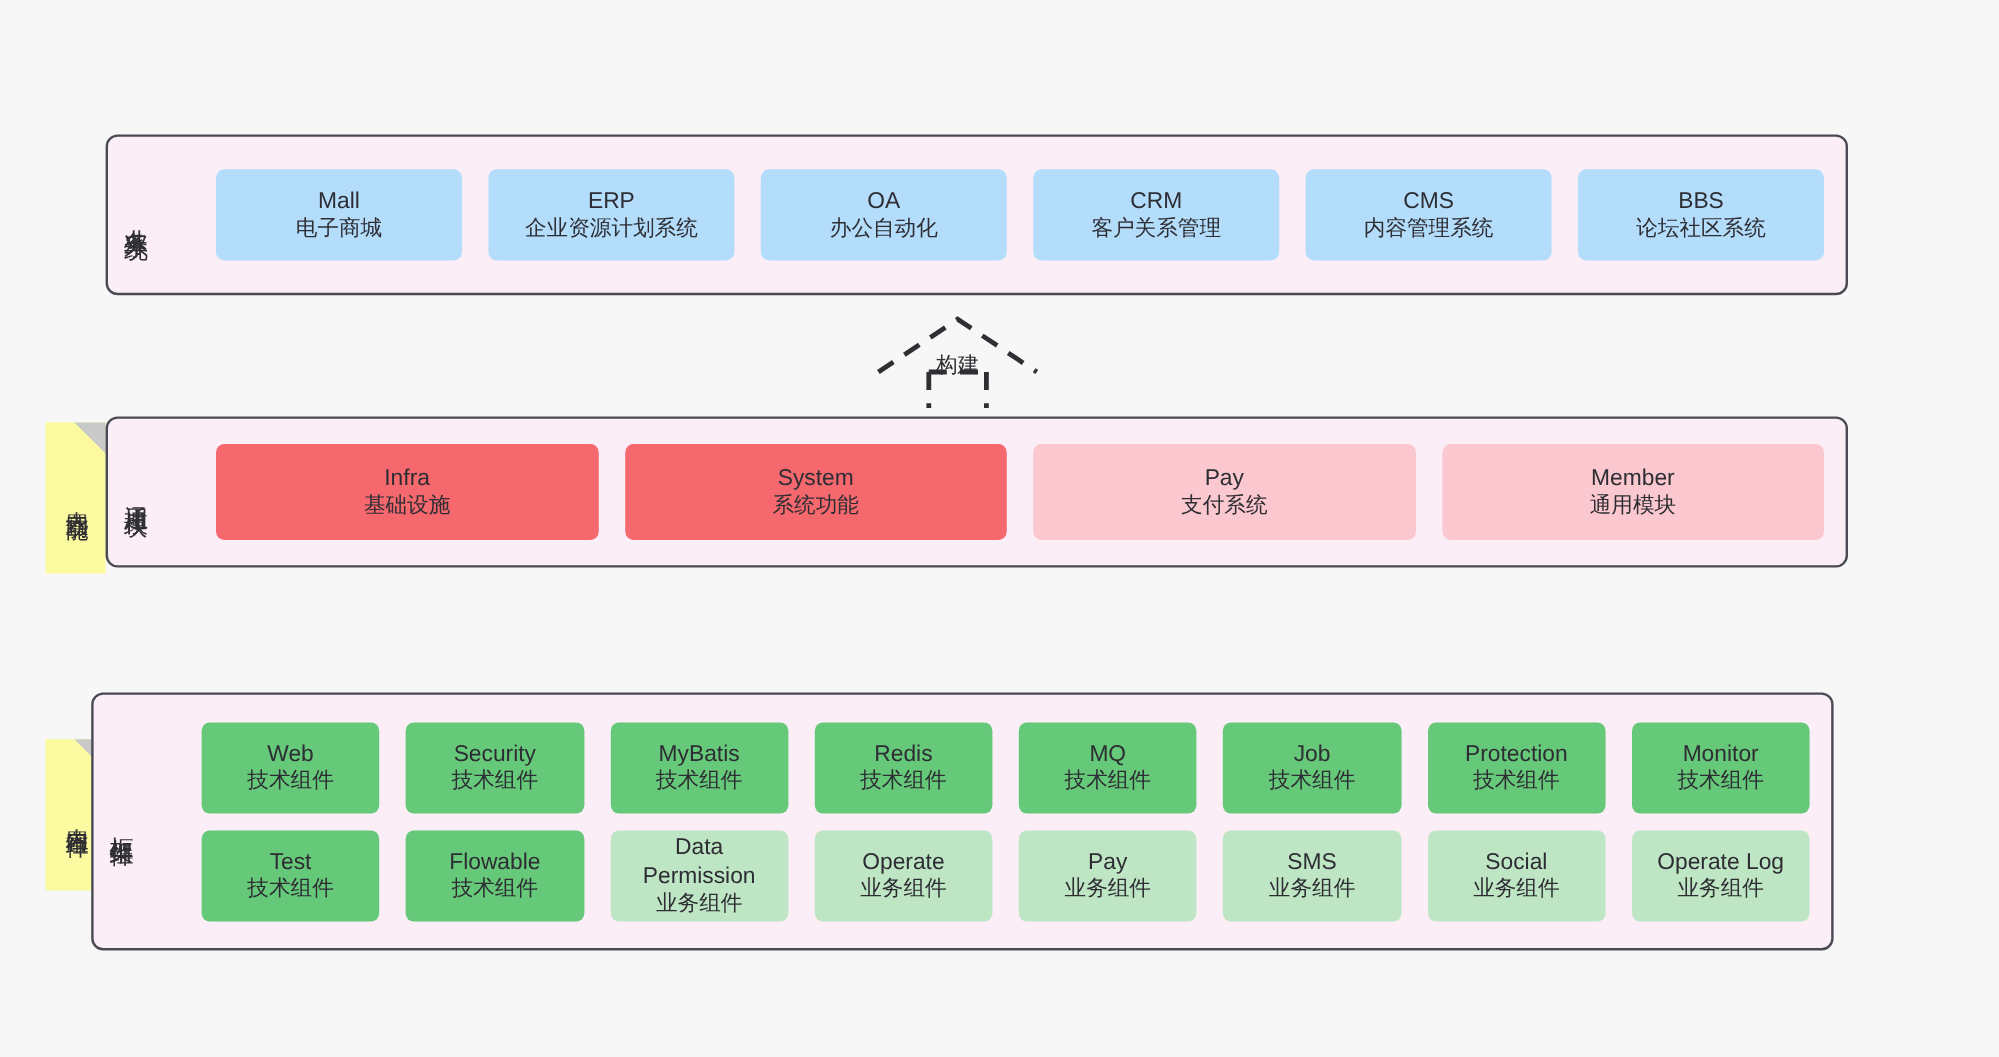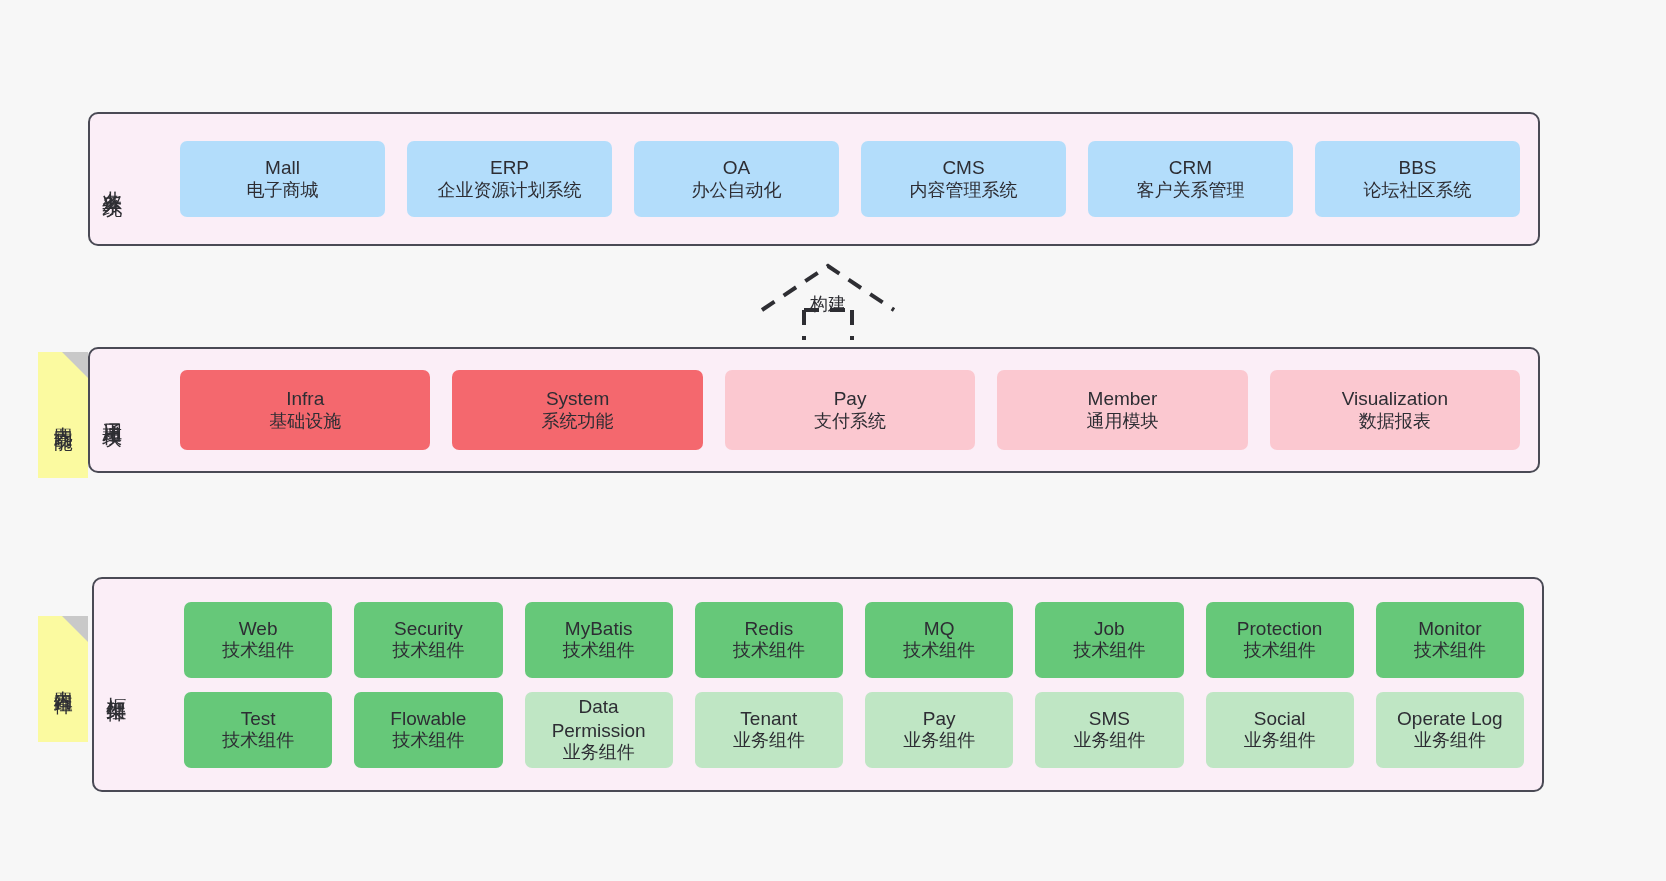--- a/index.html
+++ b/index.html
@@ -149,36 +149,36 @@
         </div>
         <div class="cell c-blue">
           <span class="name">ERP</span>
           <span class="sub">企业资源计划系统</span>
         </div>
         <div class="cell c-blue">
           <span class="name">OA</span>
           <span class="sub">办公自动化</span>
         </div>
         <div class="cell c-blue">
+          <span class="name">CRM</span>
+          <span class="sub">客户关系管理</span>
+        </div>
+        <div class="cell c-blue">
           <span class="name">CMS</span>
           <span class="sub">内容管理系统</span>
         </div>
         <div class="cell c-blue">
-          <span class="name">CRM</span>
-          <span class="sub">客户关系管理</span>
-        </div>
-        <div class="cell c-blue">
           <span class="name">BBS</span>
           <span class="sub">论坛社区系统</span>
         </div>
       </div>
     </div>
   </div>
 
-  <div class="connector" style="left:758px; top:262px; width:140px; height:78px;">
+  <div class="connector" style="left:728px; top:262px; width:140px; height:78px;">
     <svg width="140" height="78" viewBox="0 0 140 78" aria-hidden="true">
       <path d="M4 48 L70 4 L136 48" fill="none" stroke="#2e2e33" stroke-width="4" stroke-dasharray="15 11" stroke-linecap="butt"></path>
       <path d="M46 48 L46 78" fill="none" stroke="#2e2e33" stroke-width="4" stroke-dasharray="15 11"></path>
       <path d="M94 48 L94 78" fill="none" stroke="#2e2e33" stroke-width="4" stroke-dasharray="15 11"></path>
       <path d="M46 48 L94 48" fill="none" stroke="#2e2e33" stroke-width="4" stroke-dasharray="15 11"></path>
     </svg>
     <span class="conn-label">构建</span>
   </div>
 
   <div class="note" style="left:38px; top:352px; width:50px; height:126px;">
@@ -199,35 +199,31 @@
           <span class="sub">系统功能</span>
         </div>
         <div class="cell c-pink">
           <span class="name">Pay</span>
           <span class="sub">支付系统</span>
         </div>
         <div class="cell c-pink">
           <span class="name">Member</span>
           <span class="sub">通用模块</span>
         </div>
-        <div class="cell c-pink">
-          <span class="name">Visualization</span>
-          <span class="sub">数据报表</span>
-        </div>
       </div>
     </div>
   </div>
 
 
   <div class="note" style="left:38px; top:616px; width:50px; height:126px;">
     <span class="fold"></span>
     <span>内置组件</span>
   </div>
 
-  <div class="layer" style="left:92px; top:577px; width:1452px; height:215px;">
+  <div class="layer" style="left:76px; top:577px; width:1452px; height:215px;">
     <div class="layer-title">框架组件</div>
     <div class="layer-body">
 
       <div class="row" style="height:76px;">
         <div class="cell c-green">
           <span class="name">Web</span>
           <span class="sub">技术组件</span>
         </div>
         <div class="cell c-green">
           <span class="name">Security</span>
@@ -266,21 +262,21 @@
         </div>
         <div class="cell c-green">
           <span class="name">Flowable</span>
           <span class="sub">技术组件</span>
         </div>
         <div class="cell c-lightgreen">
           <span class="name">Data Permission</span>
           <span class="sub">业务组件</span>
         </div>
         <div class="cell c-lightgreen">
-          <span class="name">Tenant</span>
+          <span class="name">Operate</span>
           <span class="sub">业务组件</span>
         </div>
         <div class="cell c-lightgreen">
           <span class="name">Pay</span>
           <span class="sub">业务组件</span>
         </div>
         <div class="cell c-lightgreen">
           <span class="name">SMS</span>
           <span class="sub">业务组件</span>
         </div>

